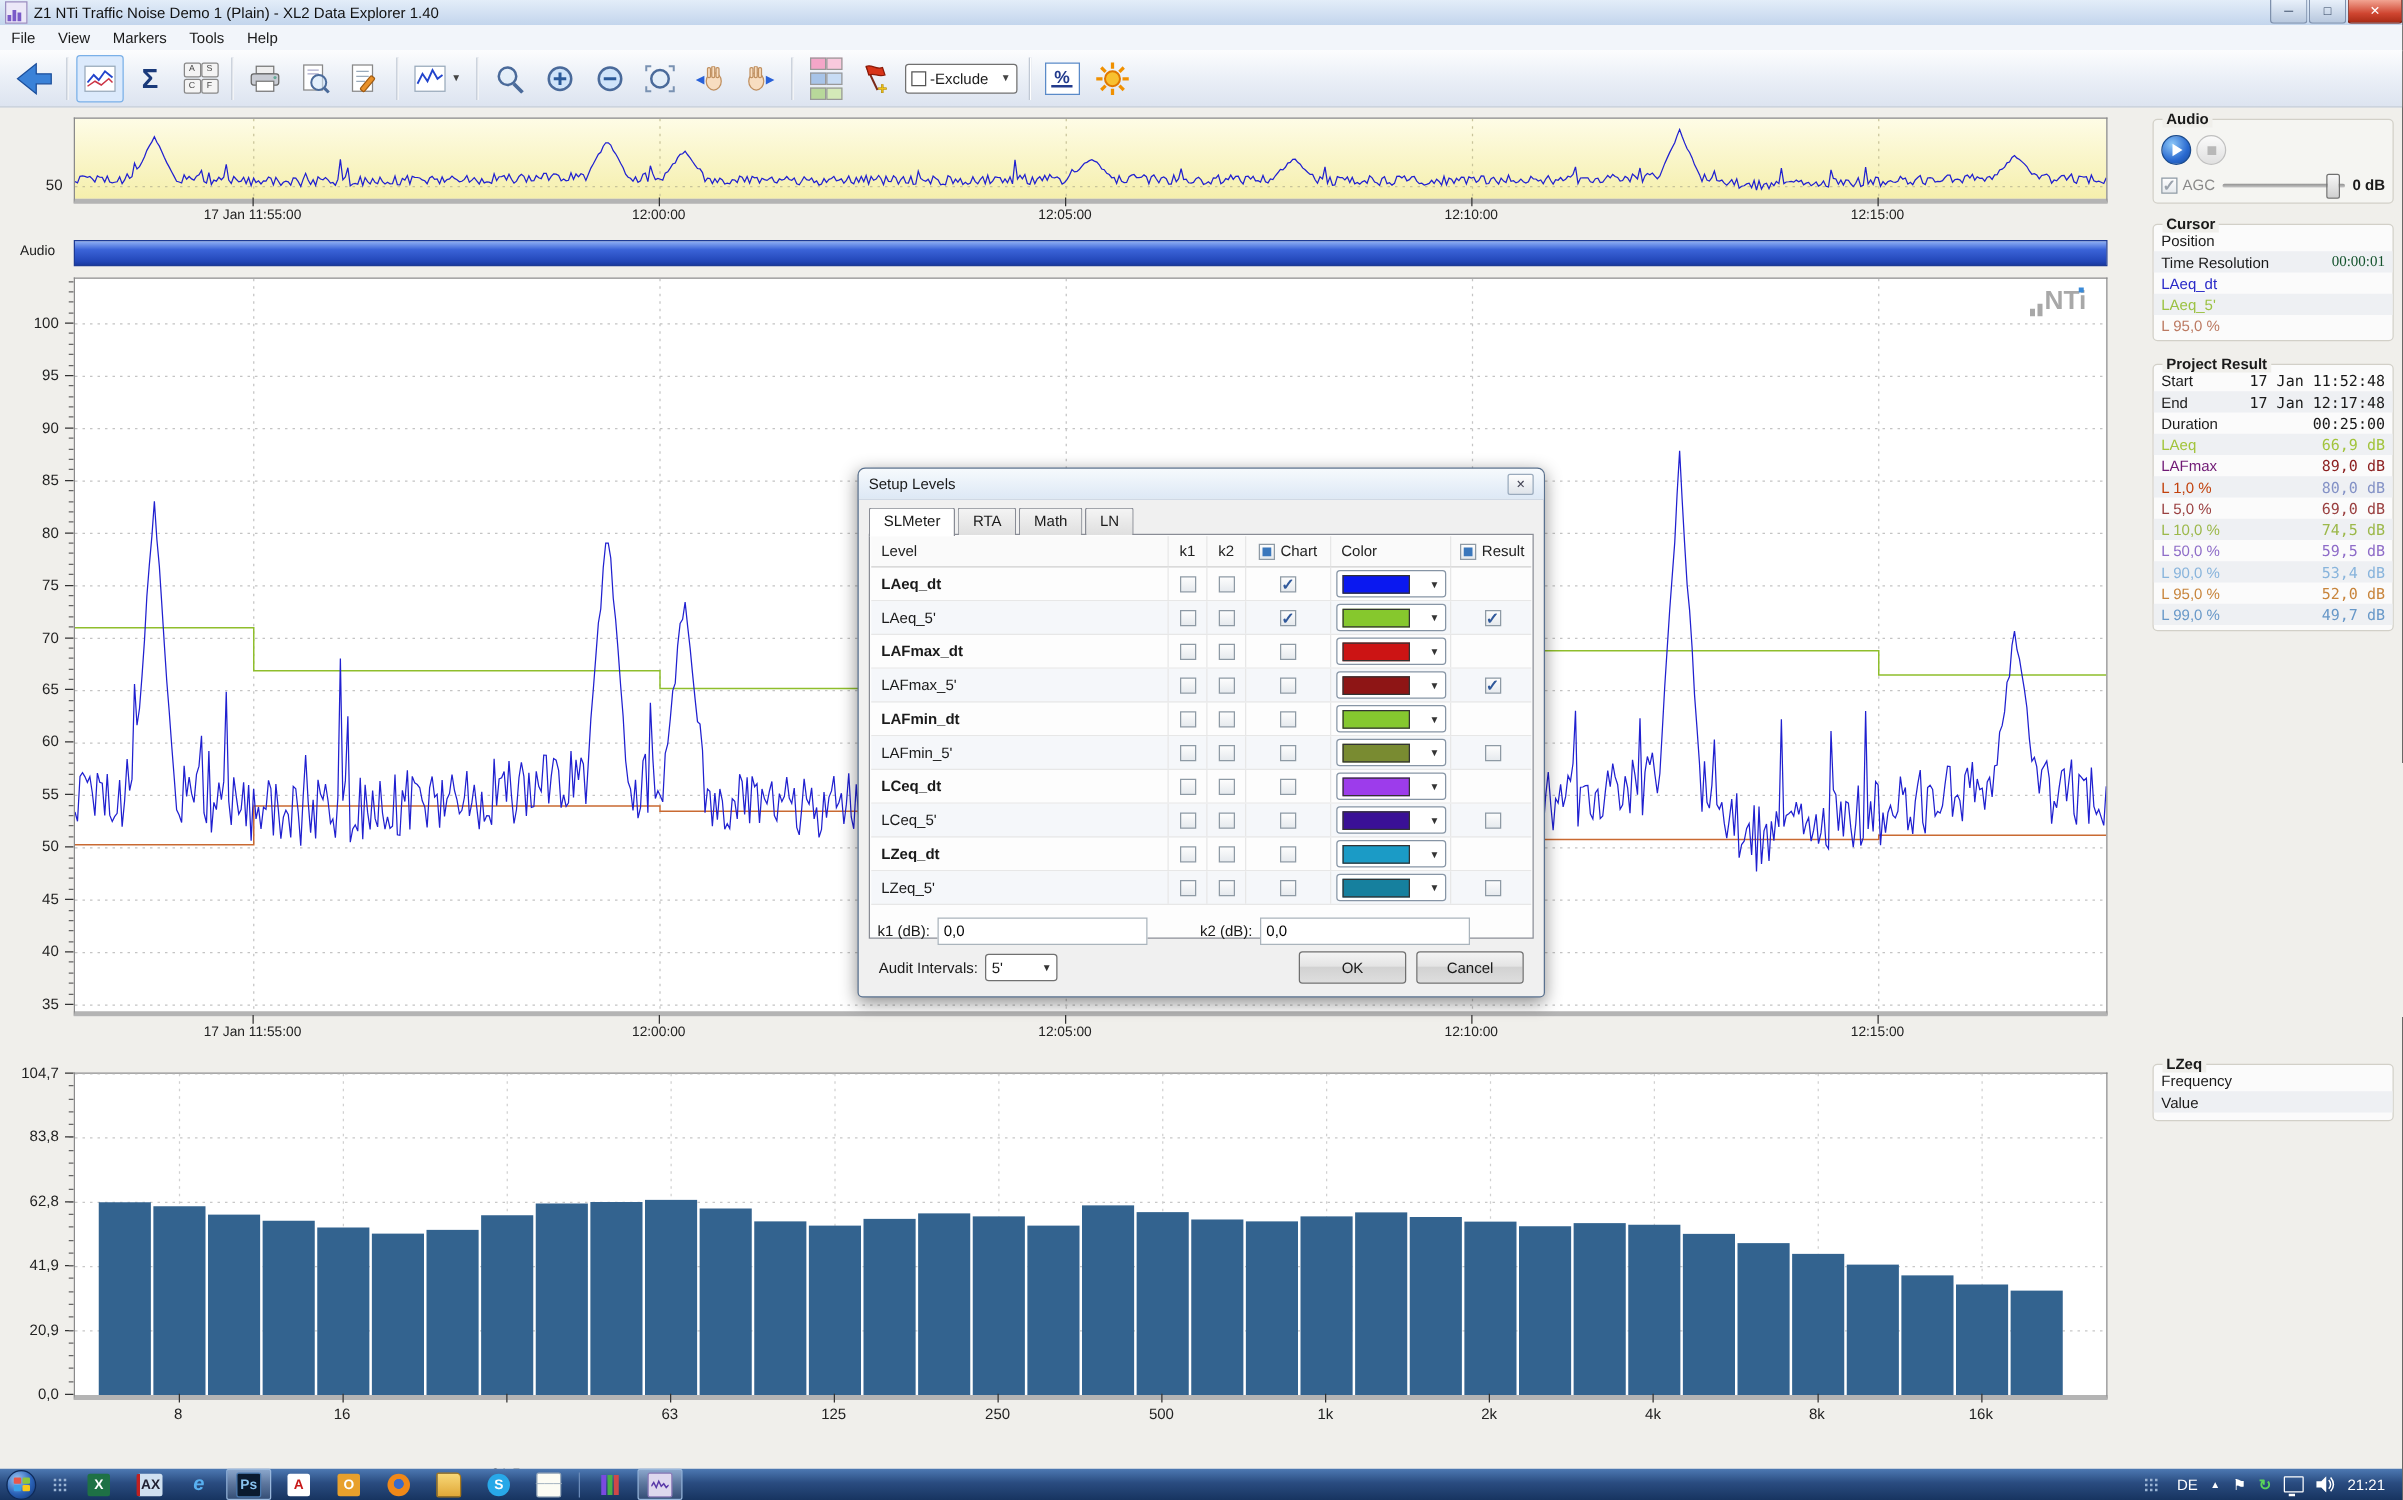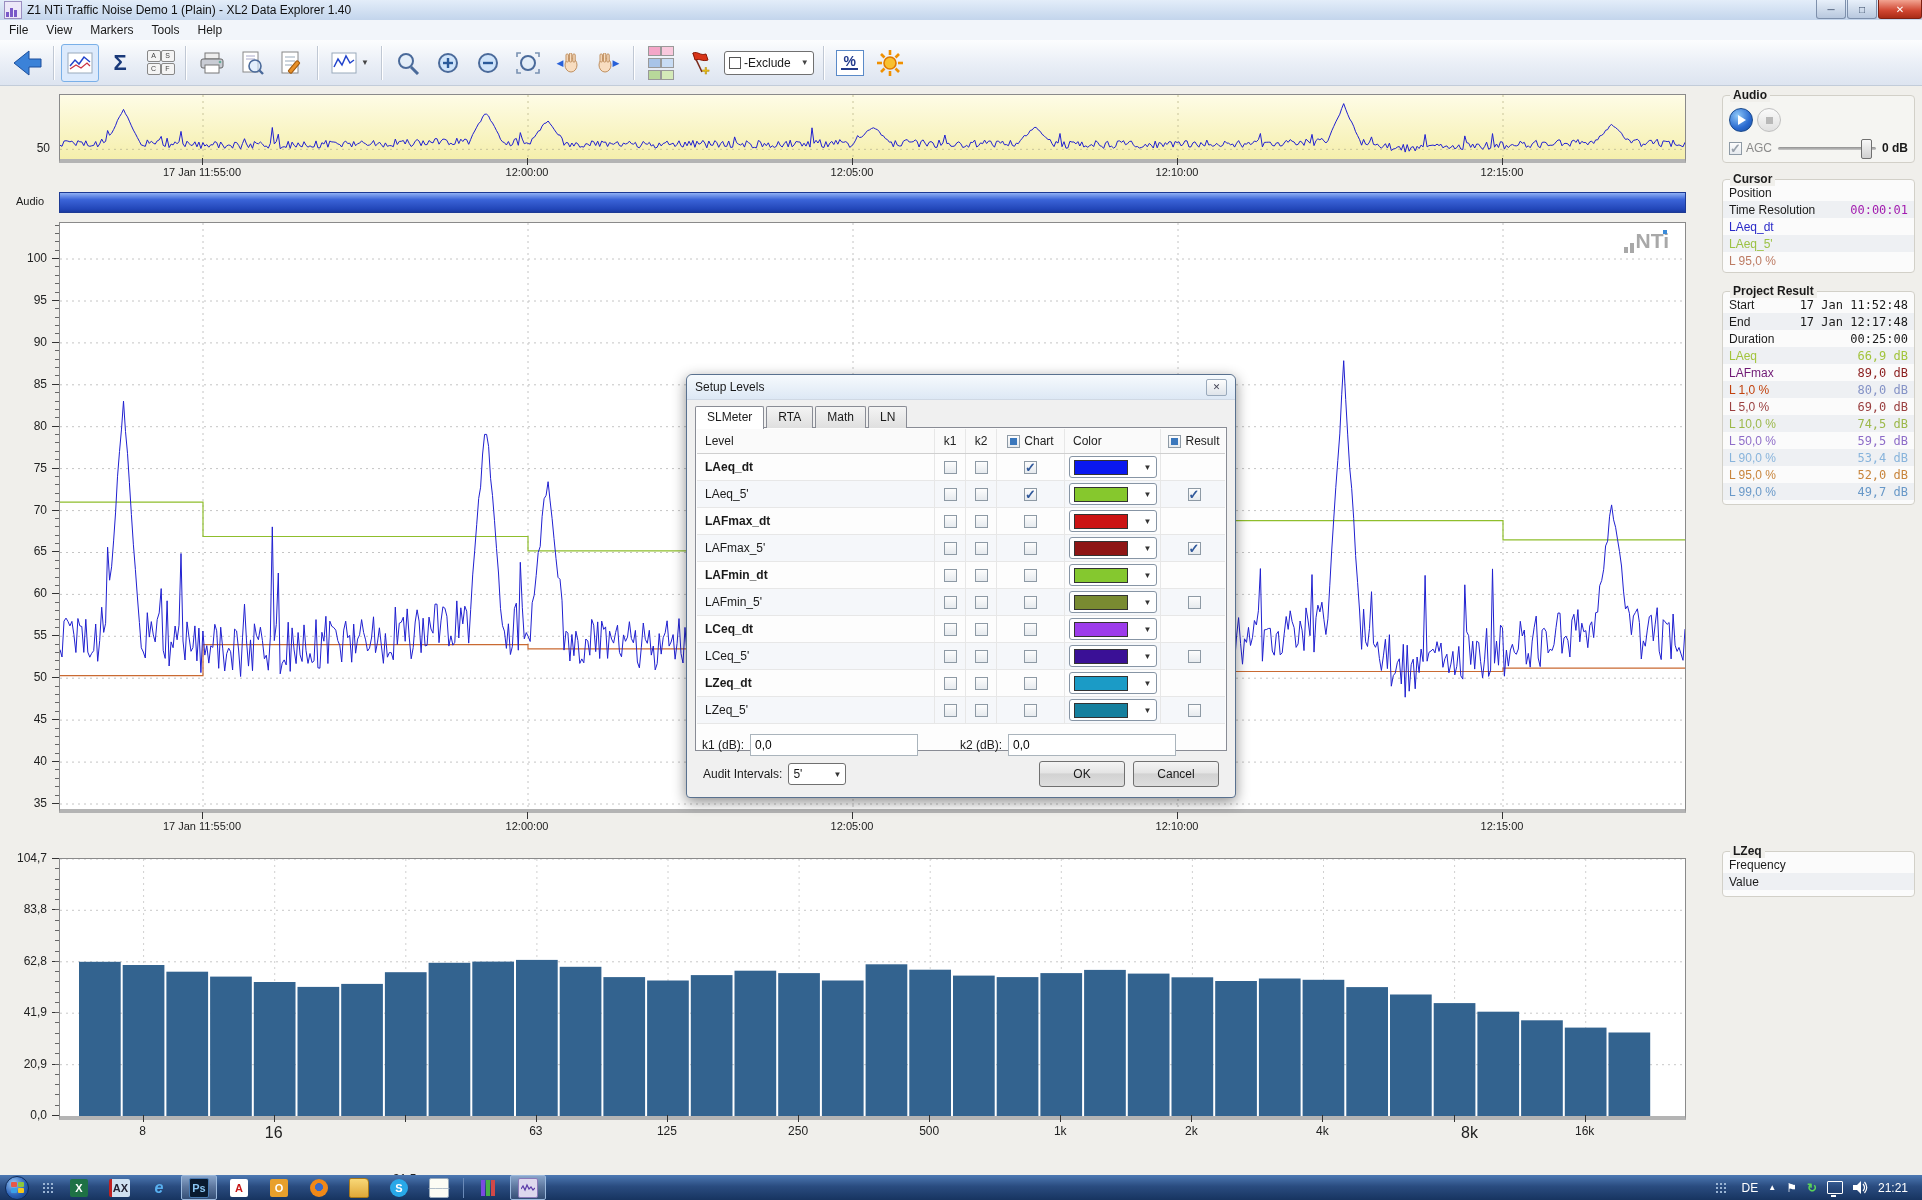--- a/index.html
+++ b/index.html
@@ -548,39 +548,39 @@
         <rect x="1417.4" y="152.7" width="41.7" height="104.3" fill="#33638f"></rect>
         <rect x="1461.1" y="161.3" width="41.7" height="95.7" fill="#33638f"></rect>
         <rect x="1504.8" y="168.6" width="41.7" height="88.4" fill="#33638f"></rect>
         <rect x="1548.5" y="173.5" width="41.7" height="83.5" fill="#33638f"></rect>
       </svg>
     </div>
   <div class="abs" id="rta-xlabels" style="left:59px;top:1115px;width:1625px;height:30px">
       <div class="vtick" style="left: 83.55px; top: 0px; height: 7px;"></div>
       <div class="timelabel" style="left: 83.55px; top: 9px; font-size: 12px;">8</div>
       <div class="vtick" style="left: 214.65px; top: 0px; height: 7px;"></div>
-      <div class="timelabel" style="left: 214.65px; top: 9px; font-size: 16px;">16</div>
+      <div class="timelabel" style="left: 214.65px; top: 9px; font-size: 12px;">16</div>
       <div class="vtick" style="left: 345.75px; top: 0px; height: 7px;"></div>
       <div class="timelabel" style="left: 345.75px; top: 9px; font-size: 12px; margin-top: 48px;">31,5</div>
       <div class="vtick" style="left: 476.85px; top: 0px; height: 7px;"></div>
       <div class="timelabel" style="left: 476.85px; top: 9px; font-size: 12px;">63</div>
       <div class="vtick" style="left: 607.95px; top: 0px; height: 7px;"></div>
       <div class="timelabel" style="left: 607.95px; top: 9px; font-size: 12px;">125</div>
       <div class="vtick" style="left: 739.05px; top: 0px; height: 7px;"></div>
       <div class="timelabel" style="left: 739.05px; top: 9px; font-size: 12px;">250</div>
       <div class="vtick" style="left: 870.15px; top: 0px; height: 7px;"></div>
       <div class="timelabel" style="left: 870.15px; top: 9px; font-size: 12px;">500</div>
       <div class="vtick" style="left: 1001.25px; top: 0px; height: 7px;"></div>
       <div class="timelabel" style="left: 1001.25px; top: 9px; font-size: 12px;">1k</div>
       <div class="vtick" style="left: 1132.35px; top: 0px; height: 7px;"></div>
       <div class="timelabel" style="left: 1132.35px; top: 9px; font-size: 12px;">2k</div>
       <div class="vtick" style="left: 1263.45px; top: 0px; height: 7px;"></div>
       <div class="timelabel" style="left: 1263.45px; top: 9px; font-size: 12px;">4k</div>
       <div class="vtick" style="left: 1394.55px; top: 0px; height: 7px;"></div>
-      <div class="timelabel" style="left: 1394.55px; top: 9px; font-size: 16px; margin-left: 16px;">8k</div>
+      <div class="timelabel" style="left: 1394.55px; top: 9px; font-size: 12px;">8k</div>
       <div class="vtick" style="left: 1525.65px; top: 0px; height: 7px;"></div>
       <div class="timelabel" style="left: 1525.65px; top: 9px; font-size: 12px;">16k</div>
     </div>
 
   <div class="group-title" style="top:88px">Audio</div>
   <div class="group" style="top:95px;height:68px;background:#f5f5f2">
     <div style="display:flex;gap:4px;padding:12px 0 0 6px">
       <span class="circle-btn" id="play-btn">
           <i></i>
         </span>
@@ -598,21 +598,21 @@
     </div>
   </div>
   <div class="group-title" style="top:172px">Cursor</div>
   <div class="group" id="cursor-panel" style="top:179px;height:94px;padding-top:4px">
       <div class="srow">
         <span style="color: rgb(26, 26, 26);">Position</span>
         <span class="val" style="color: rgb(26, 26, 26);"></span>
       </div>
       <div class="srow alt">
         <span style="color: rgb(26, 26, 26);">Time Resolution</span>
-        <span class="val" style="color: #a21caf;">00:00:01</span>
+        <span class="val" style="color: #14532d; font-family: Liberation Serif, serif;">00:00:01</span>
       </div>
       <div class="srow">
         <span style="color: rgb(42, 42, 200);">LAeq_dt</span>
         <span class="val" style="color: rgb(42, 42, 200);"></span>
       </div>
       <div class="srow alt">
         <span style="color: rgb(156, 194, 68);">LAeq_5'</span>
         <span class="val" style="color: rgb(156, 194, 68);"></span>
       </div>
       <div class="srow">

